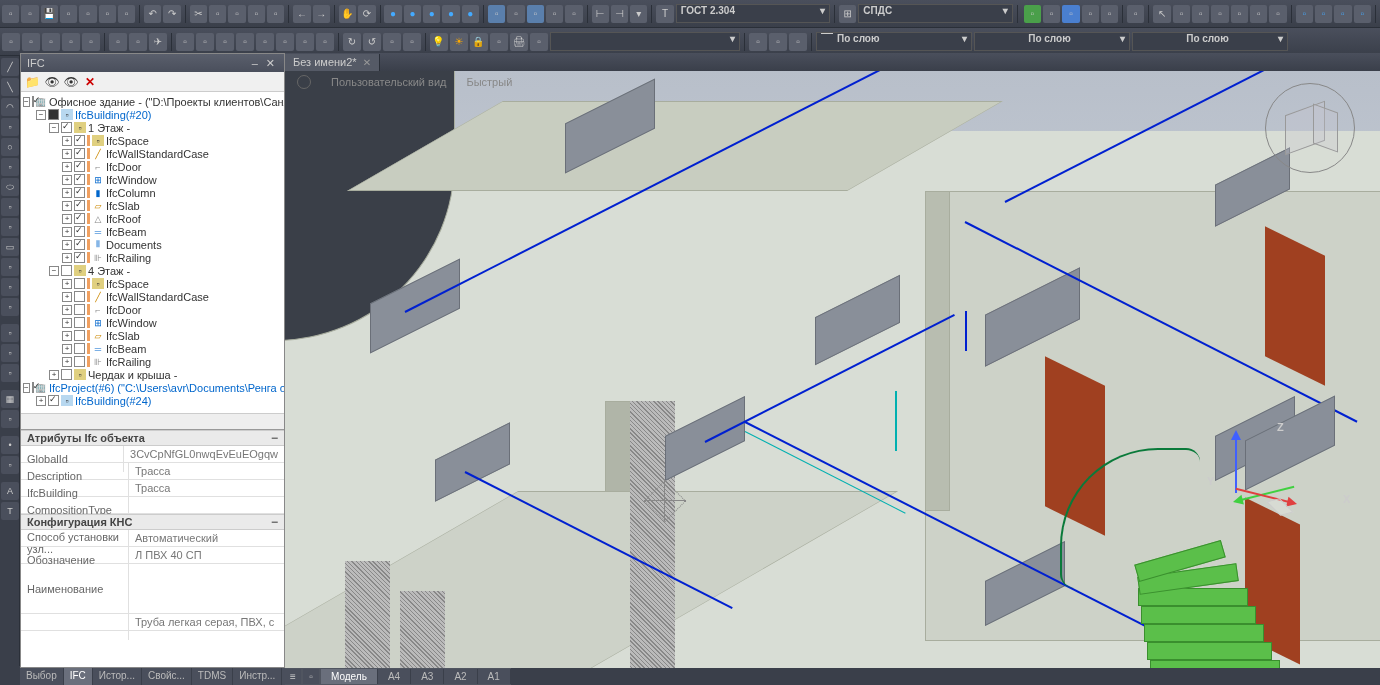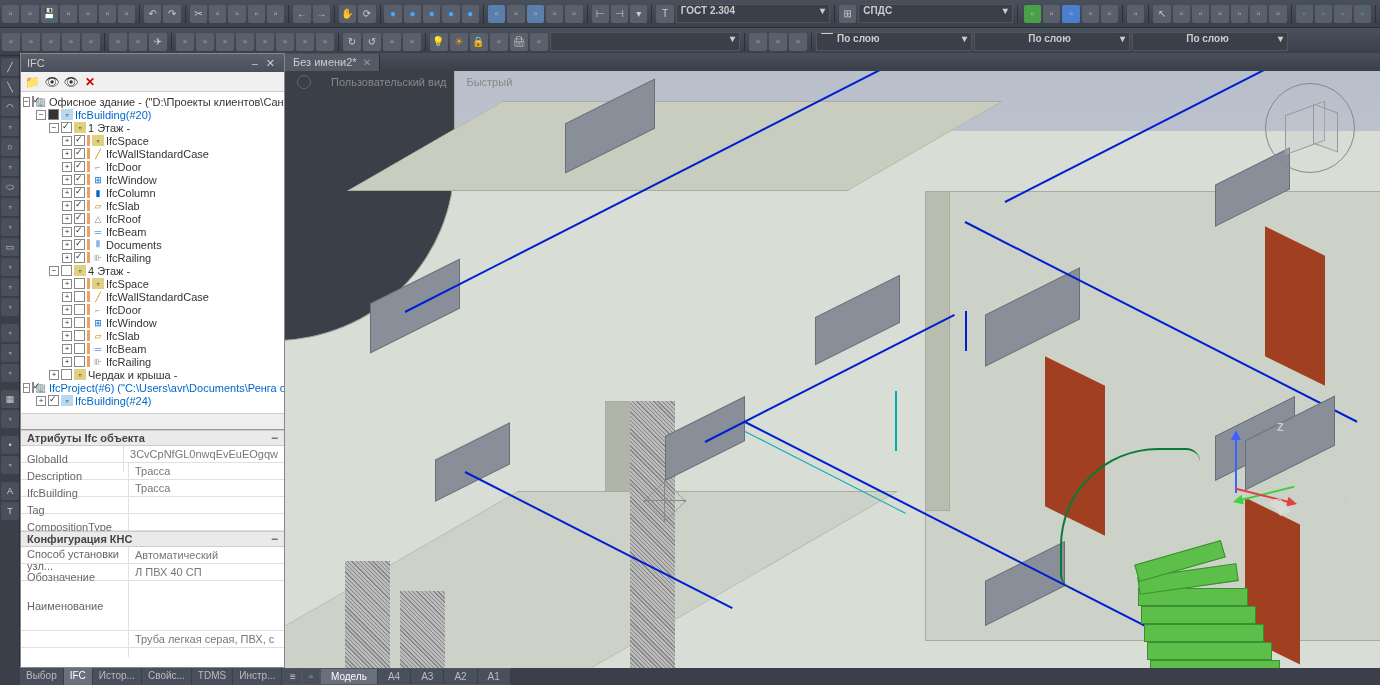--- a/index.html
+++ b/index.html
@@ -453,24 +453,20 @@
       </div>
     <div class="attr-row">
         <div class="attr-key">Description</div>
         <div class="attr-val">Трасса</div>
       </div>
     <div class="attr-row">
         <div class="attr-key">IfcBuilding</div>
         <div class="attr-val">Трасса</div>
       </div>
     <div class="attr-row">
-        <div class="attr-key">Tag</div>
-        <div class="attr-val"></div>
-      </div>
-    <div class="attr-row">
         <div class="attr-key">CompositionType</div>
         <div class="attr-val"></div>
       </div>
   </div>
 
   <div class="attr-panel">
     <div class="attr-title">
         <span>Конфигурация КНС</span>
         <span class="attr-collapse">−</span>
       </div>

